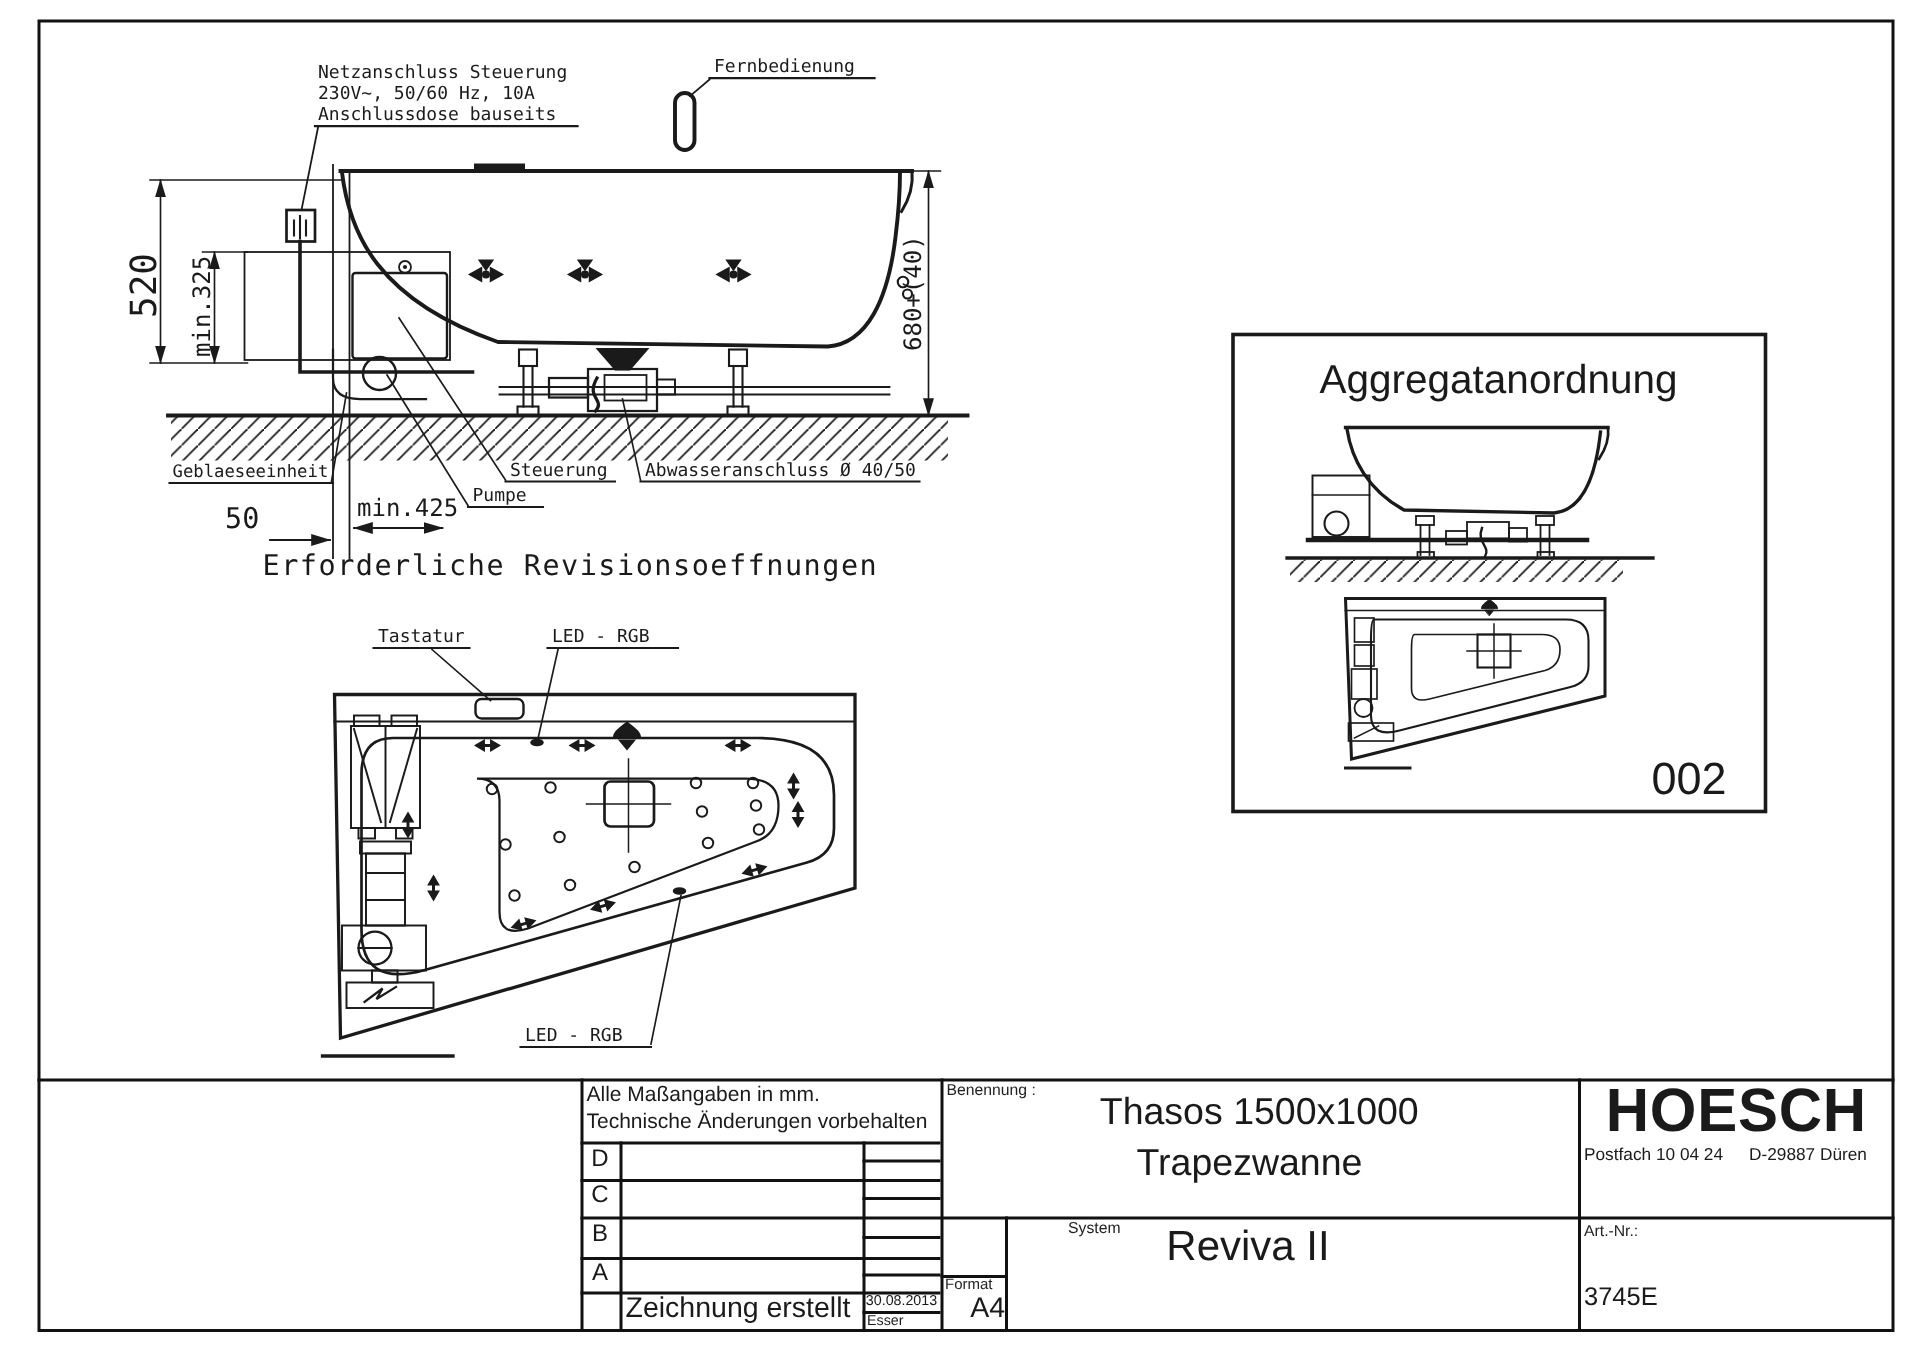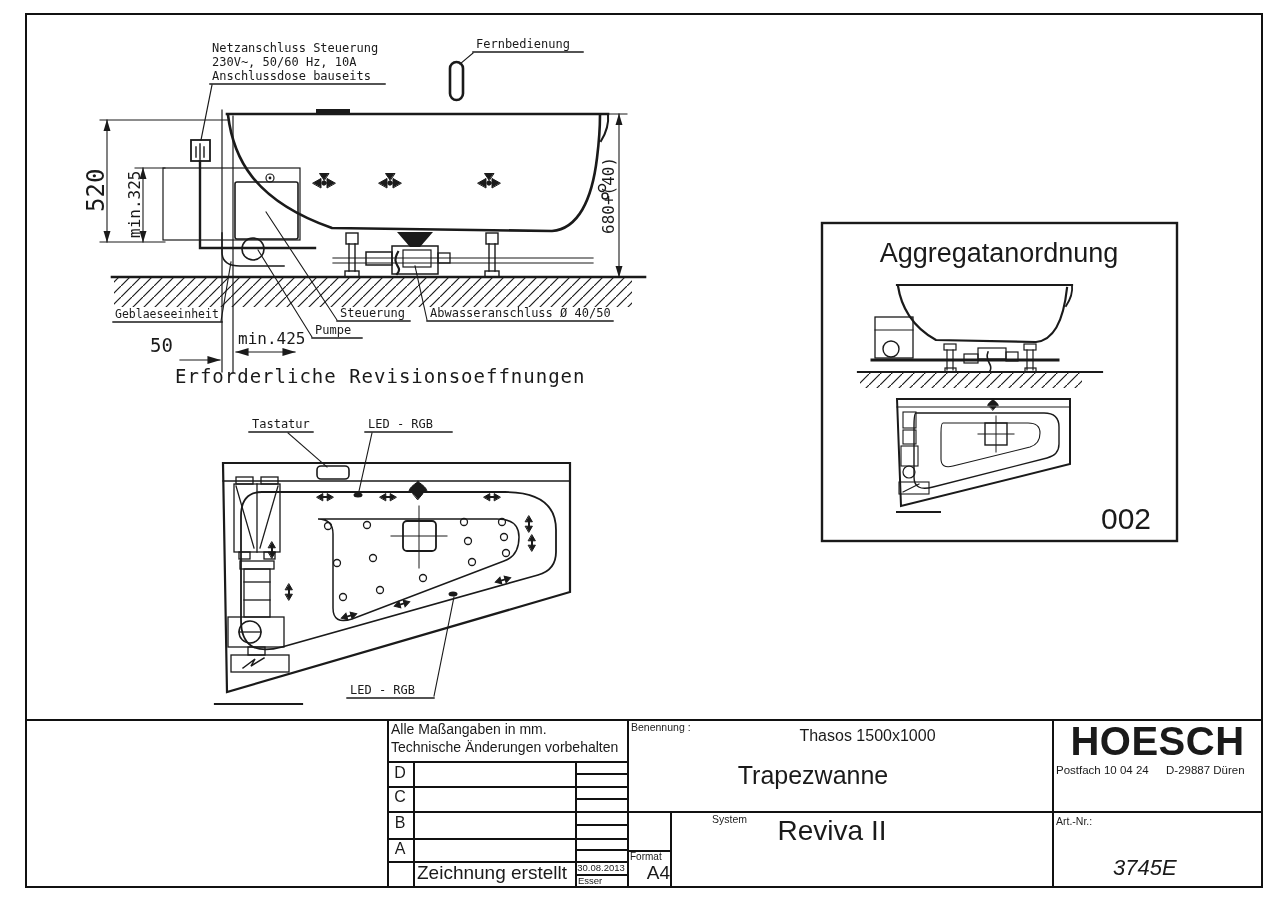--- a/index.html
+++ b/index.html
@@ -353,28 +353,28 @@
   <div class="t ctr" style="left:362px;width:26px;top:45px;font-size:16px;">D</div>
   <div class="t ctr" style="left:362px;width:26px;top:69px;font-size:16px;">C</div>
   <div class="t ctr" style="left:362px;width:26px;top:95px;font-size:16px;">B</div>
   <div class="t ctr" style="left:362px;width:26px;top:121px;font-size:16px;">A</div>
 
   <div class="t" style="left:392px;top:143px;font-size:19px;">Zeichnung erstellt</div>
   <div class="t ctr" style="left:550px;width:52px;top:143px;font-size:9.5px;">30.08.2013</div>
   <div class="t" style="left:553px;top:156px;font-size:9.5px;">Esser</div>
 
   <div class="t lbl" style="left:606px;top:2px;">Benennung :</div>
-  <div class="t ctr" style="left:602px;width:425px;top:8px;font-size:16px;margin-left:28px;">Thasos 1500x1000</div>
-  <div class="t ctr" style="left:582px;width:412px;top:42px;font-size:25px;">Trapezwanne</div>
+  <div class="t ctr" style="left:602px;width:425px;top:8px;font-size:25px;">Thasos 1500x1000</div>
+  <div class="t ctr" style="left:602px;width:412px;top:42px;font-size:25px;">Trapezwanne</div>
 
   <div class="t lbl" style="left:605px;top:132px;font-size:10px;">Format</div>
   <div class="t ctr" style="left:602px;width:43px;top:143px;font-size:19px;text-align:right;">A4</div>
 
   <div class="t lbl" style="left:650px;top:94px;margin-left:37px;">System</div>
   <div class="t ctr" style="left:645px;width:324px;top:96px;font-size:28px;">Reviva II</div>
 
   <div class="t ctr logo" style="left:1027px;width:211px;top:0px;">HOESCH</div>
   <div class="t" style="left:1031px;top:45px;font-size:11.5px;">Postfach 10 04 24</div>
   <div class="t" style="left:1141px;top:45px;font-size:11.5px;">D-29887 Düren</div>
 
   <div class="t lbl" style="left:1031px;top:96px;">Art.-Nr.:</div>
-  <div class="t" style="left:1088px;top:136px;font-size:22px;font-style:italic;">3745E</div>
+  <div class="t" style="left:1031px;top:136px;font-size:17px;">3745E</div>
 </div>
 
 </body></html>

